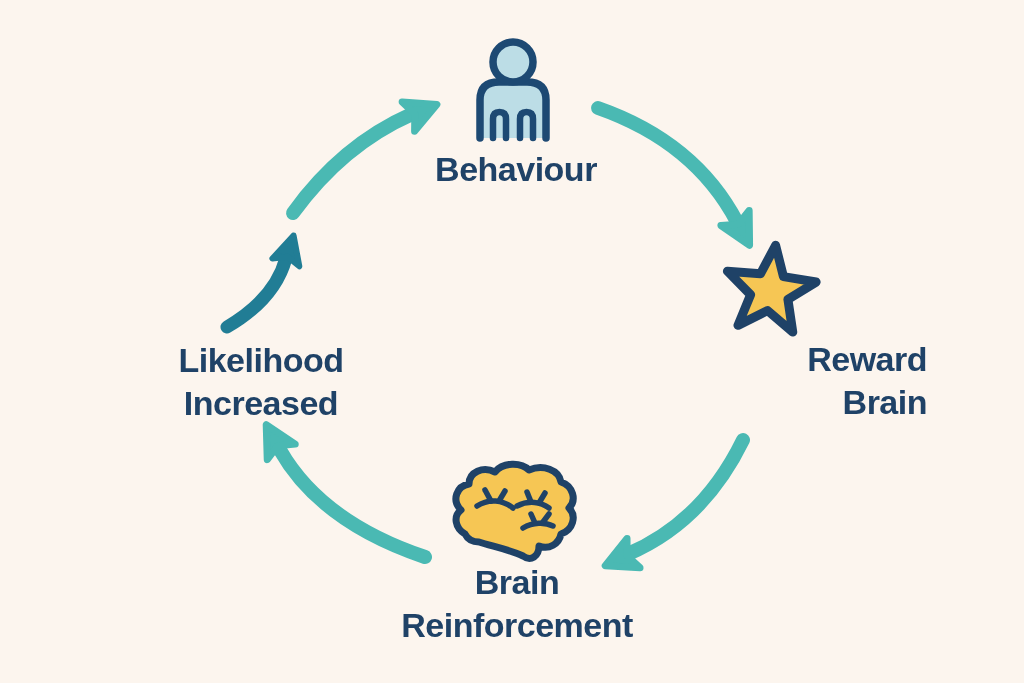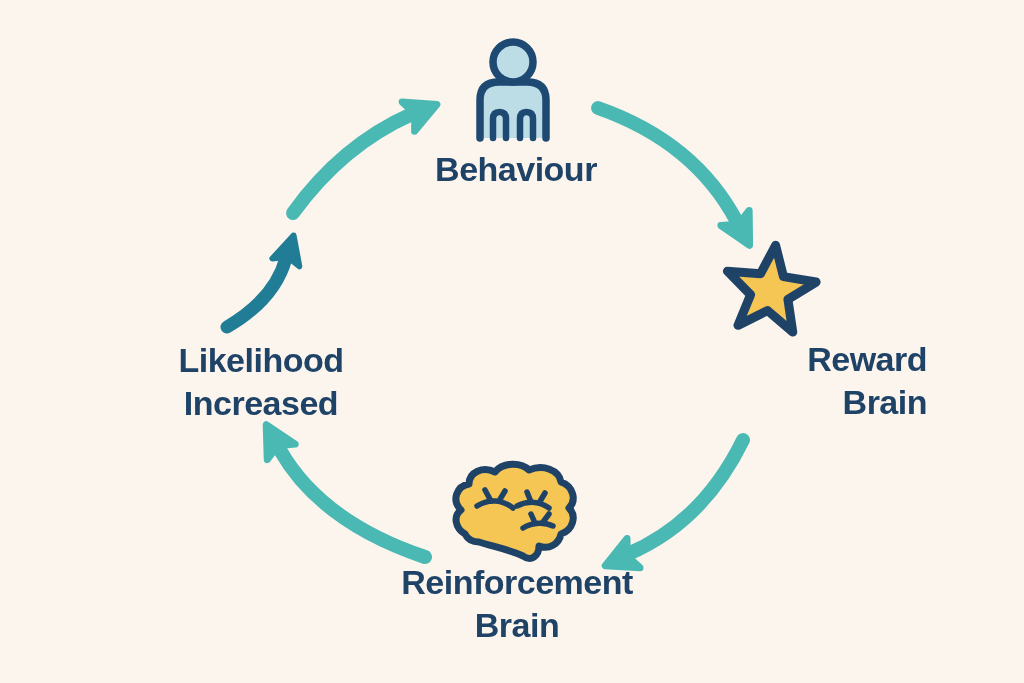--- a/index.html
+++ b/index.html
@@ -117,17 +117,17 @@
     <div>Reward</div>
     <div>Brain</div>
   </div>
 
   <div class="label" style="left:111px;top:339px;width:300px;">
     <div>Likelihood</div>
     <div>Increased</div>
   </div>
 
   <div class="label" style="left:367px;top:561px;width:300px;">
+    <div>Brain</div>
     <div>Reinforcement</div>
-    <div>Brain</div>
   </div>
 
 </div>
 
 </body></html>

